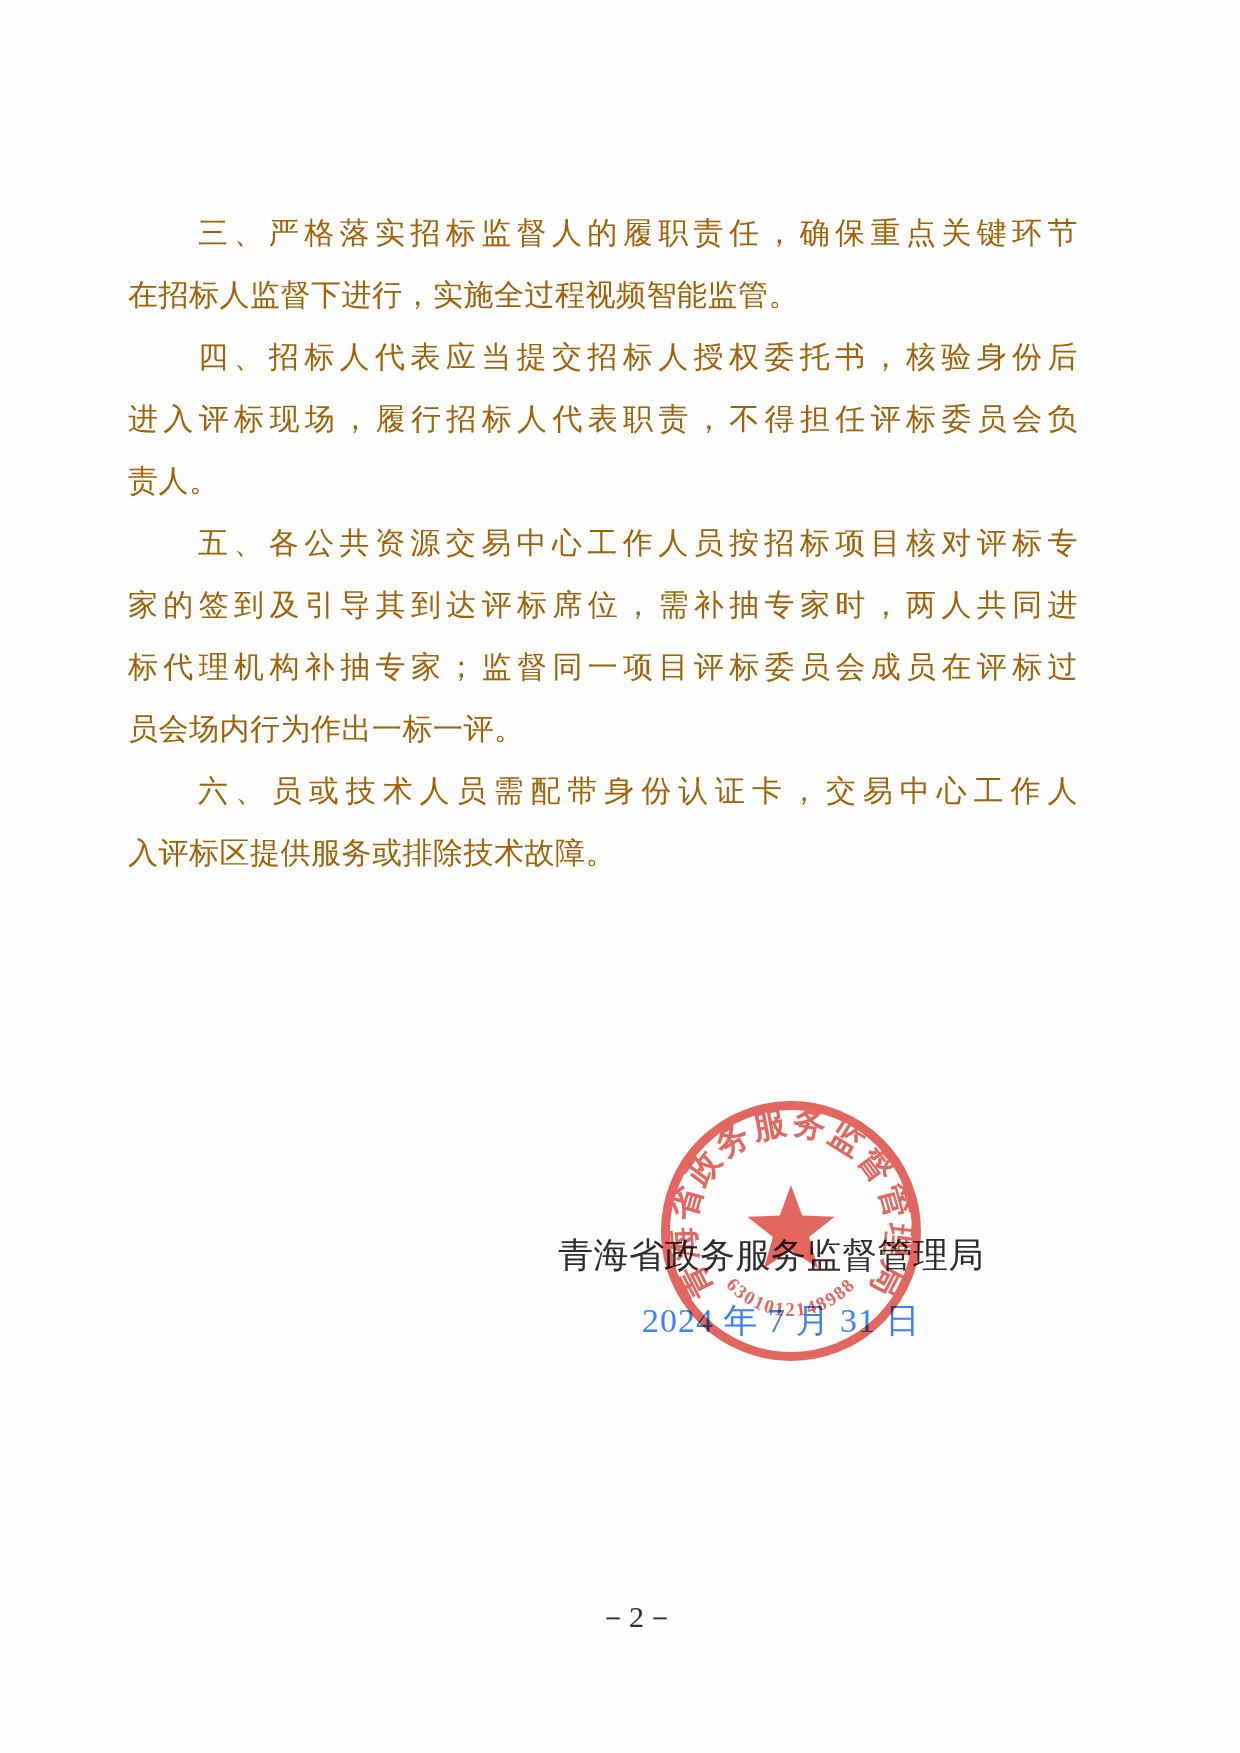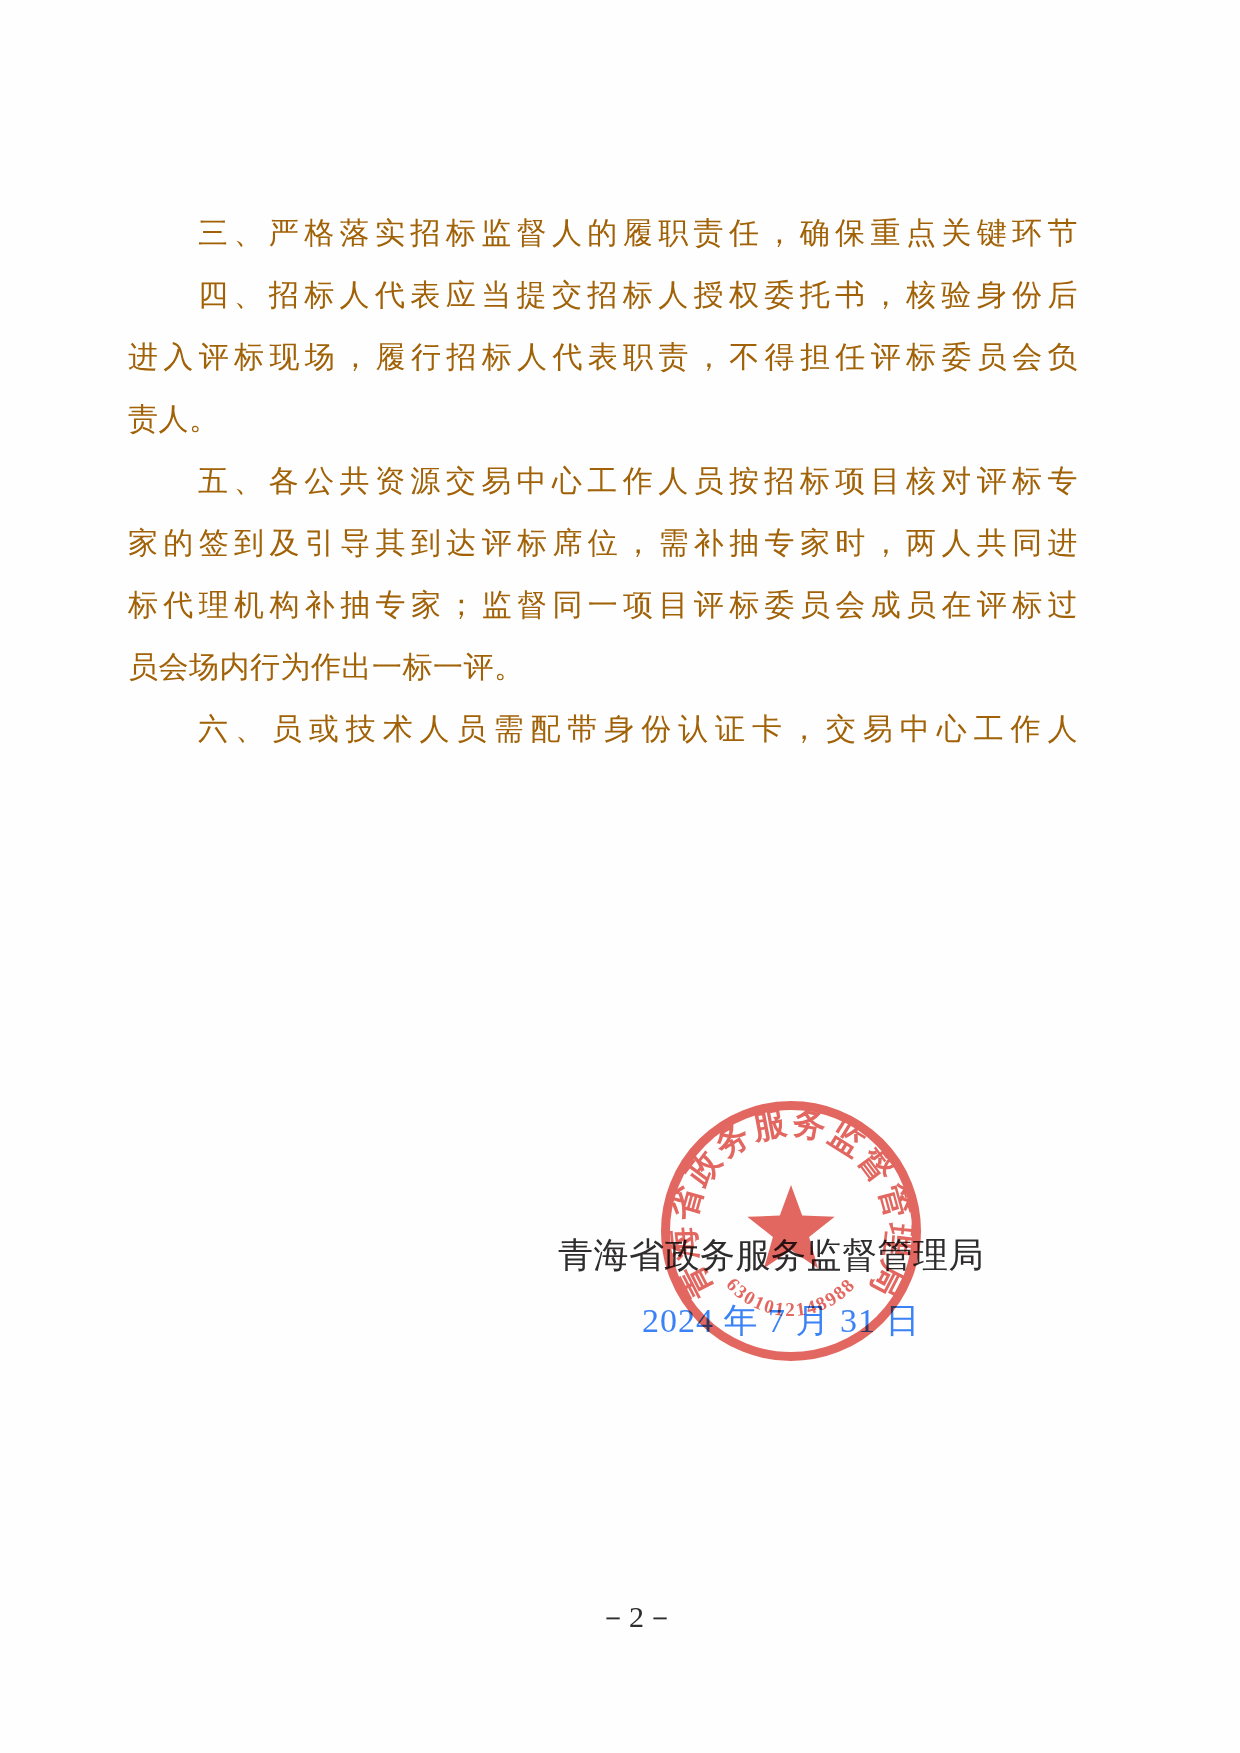--- a/index.html
+++ b/index.html
@@ -74,28 +74,30 @@
     font-weight:bold;
   }
 </style>
 </head>
 <body>
 
 <div class="page">
 
   <div class="doc-lines" id="doc-lines">
       <div class="line indent full">三、严格落实招标监督人的履职责任，确保重点关键环节</div>
+      <div class="line">在招标人监督下进行，实施全过程视频智能监管。</div>
       <div class="line indent full">四、招标人代表应当提交招标人授权委托书，核验身份后</div>
       <div class="line full">进入评标现场，履行招标人代表职责，不得担任评标委员会负</div>
       <div class="line">责人。</div>
       <div class="line indent full">五、各公共资源交易中心工作人员按招标项目核对评标专</div>
       <div class="line full">家的签到及引导其到达评标席位，需补抽专家时，两人共同进</div>
       <div class="line full">标代理机构补抽专家；监督同一项目评标委员会成员在评标过</div>
       <div class="line">员会场内行为作出一标一评。</div>
       <div class="line indent full">六、员或技术人员需配带身份认证卡，交易中心工作人</div>
+      <div class="line">入评标区提供服务或排除技术故障。</div>
     </div>
 
   <div class="sig-org">青海省政务服务监督管理局</div>
 
   <div class="sig-date">2024 年 7 月 31 日</div>
 
   <svg class="seal" viewBox="0 0 280 280" xmlns="http://www.w3.org/2000/svg">
     <defs>
       <path id="sealArcTop" d="M 65.7 202.4 A 97 97 0 1 1 214.3 202.4" fill="none"></path>
       <path id="sealArcBottom" d="M 63 176 A 85 85 0 0 0 217 176" fill="none"></path>

